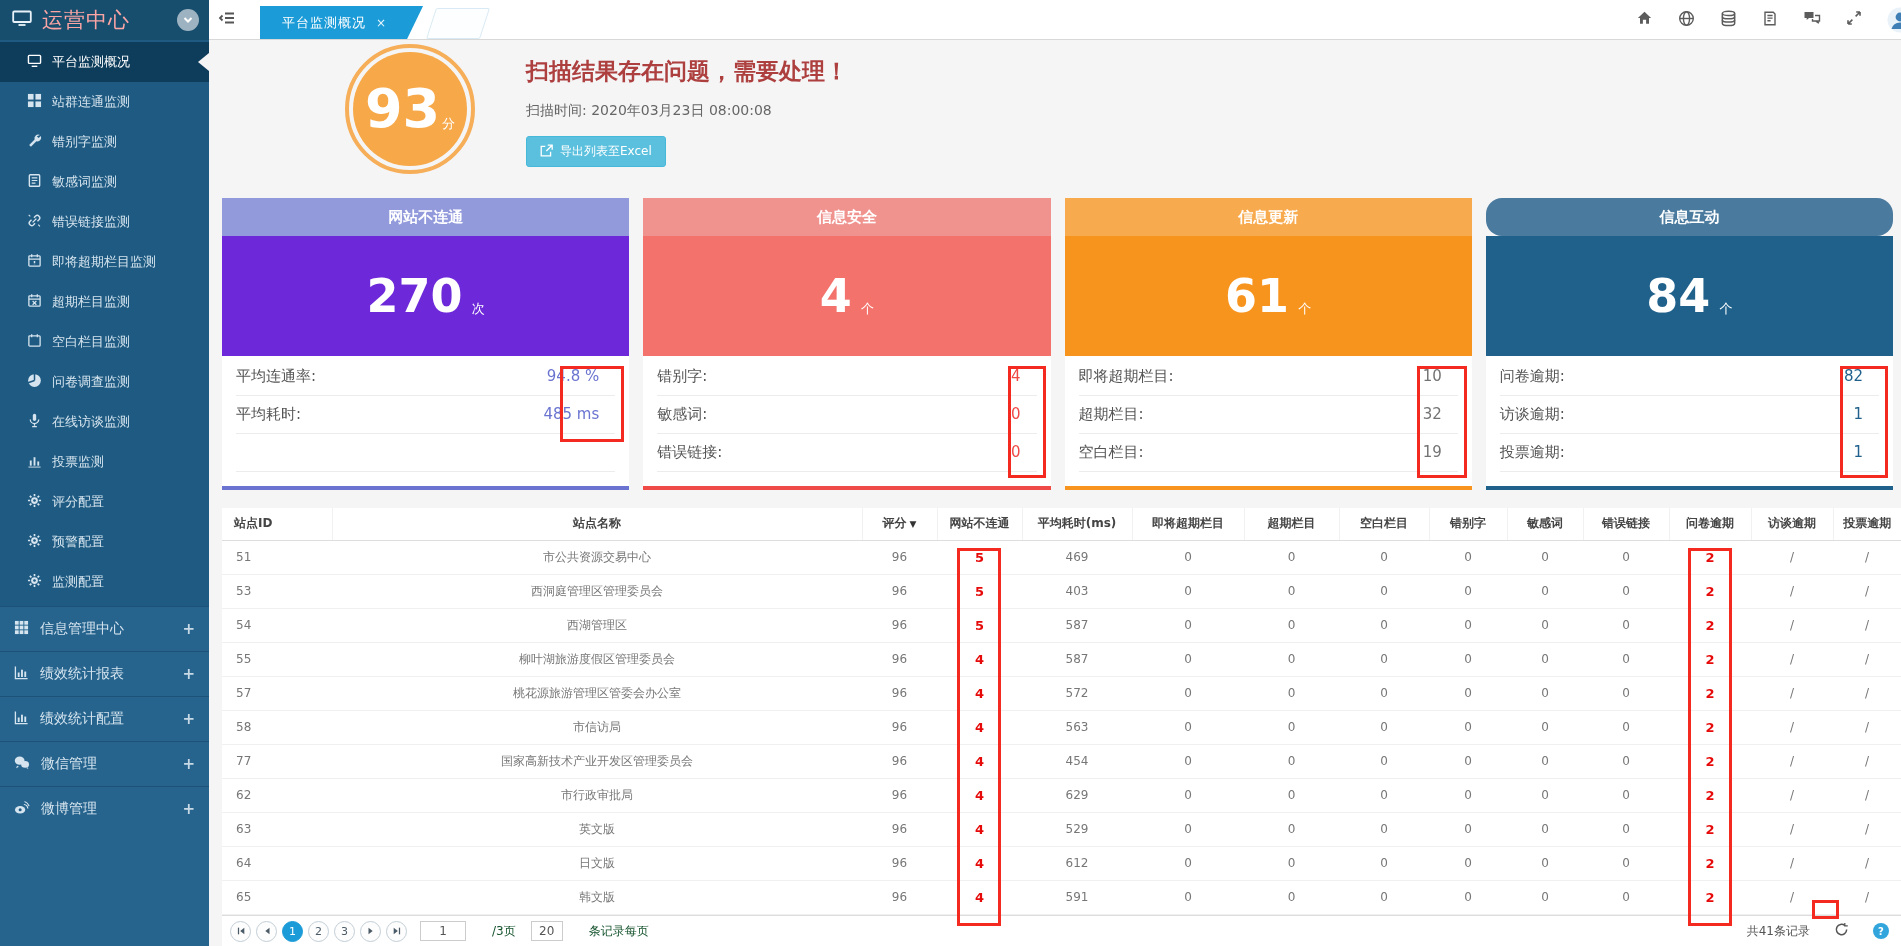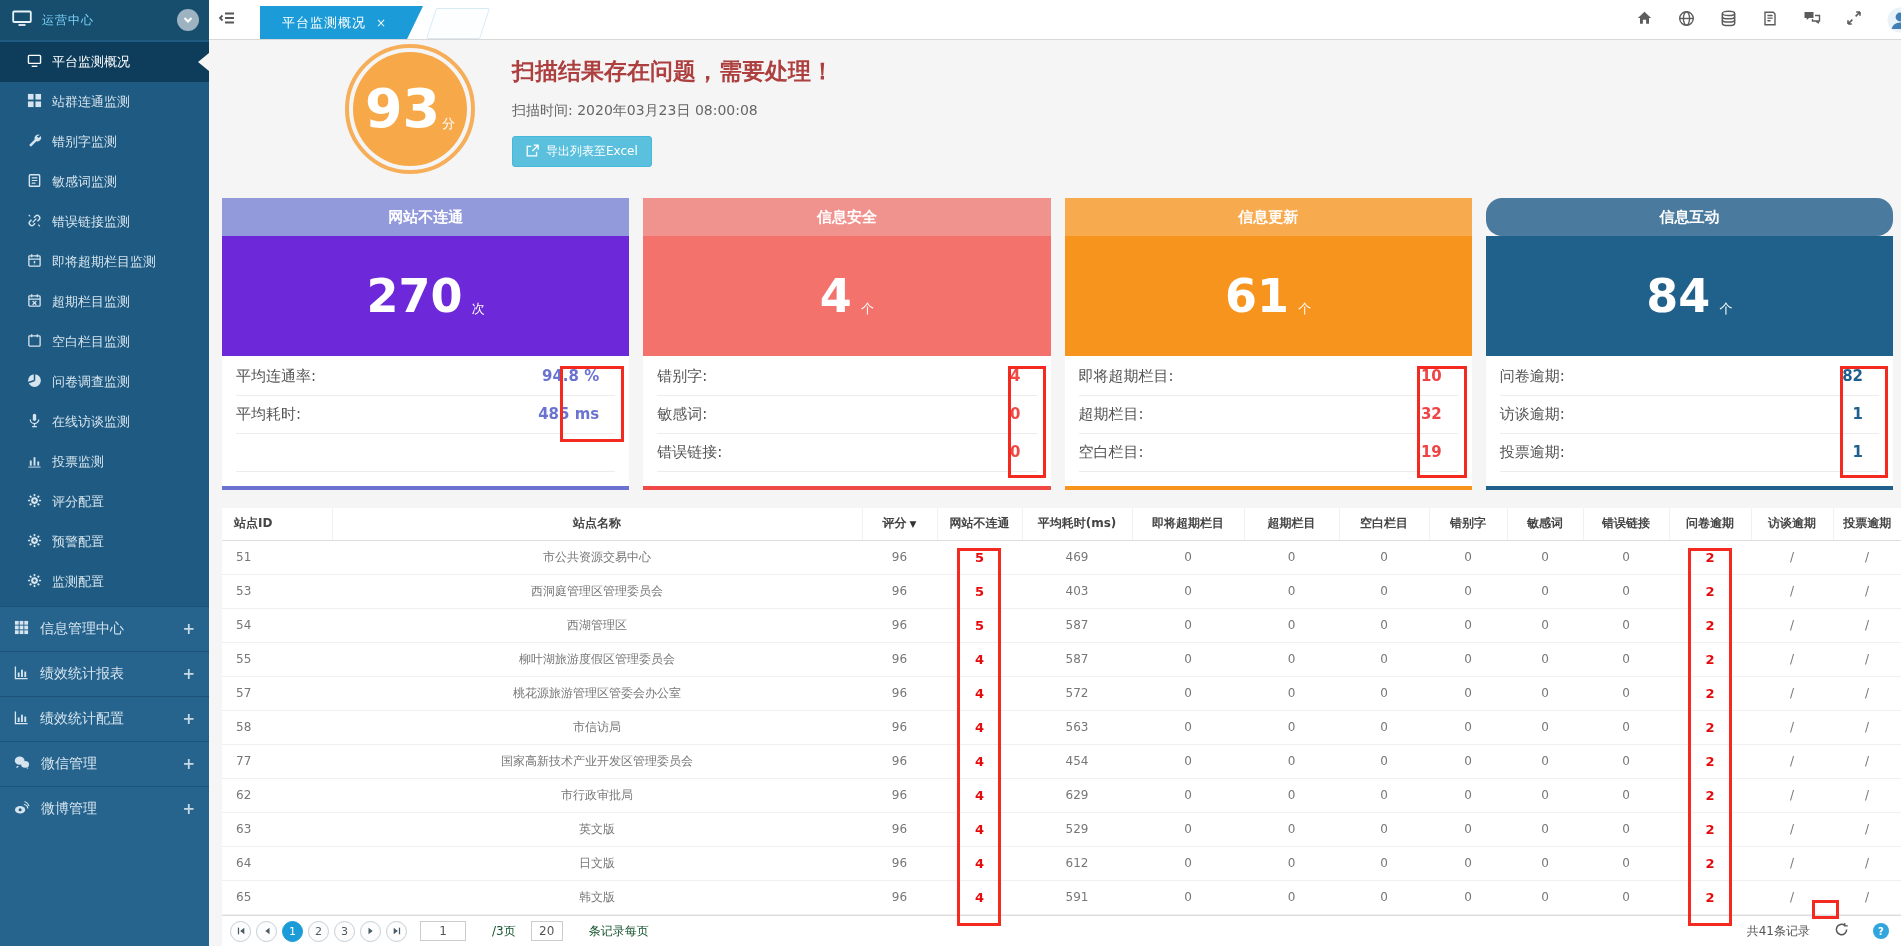--- a/index.html
+++ b/index.html
@@ -3,21 +3,21 @@
 <meta charset="utf-8">
 <style>
   * { margin:0; padding:0; box-sizing:border-box; }
   html,body { width:1901px; height:946px; }
   body { font-family:"DejaVu Sans","Liberation Sans",sans-serif; background:#f5f5f6; }
   .app { position:relative; width:1901px; height:946px; overflow:hidden; background:#f5f5f6; }
 
   
   .sidebar { position:absolute; left:0; top:0; bottom:0; width:209px; background:#26648e; color:#d9e7f0; z-index:5; }
   .sidebar-header { height:40px; background:#174e6e; display:flex; align-items:center; padding:0 10px 0 12px; gap:10px; }
-  .sidebar-header .app-title { font-size:12px; color:#7dd3fc; letter-spacing:1px; }
+  .sidebar-header .app-title { font-size:21px; color:#fca5a5; letter-spacing:1px; }
   .collapse-circle { margin-left:auto; width:22px; height:22px; border-radius:50%; background:#9db3c1; display:flex; align-items:center; justify-content:center; cursor:pointer; }
   .ic { display:inline-block; vertical-align:middle; }
   .group-title { height:44px; display:flex; align-items:center; gap:11px; padding:0 14px; font-size:14px; color:#d5e4ee; cursor:pointer; }
   .group { border-top:1px solid #1d5379; }
   .group:first-child { border-top:none; }
   .group .toggle { margin-left:auto; font-size:15px; font-weight:bold; color:#c7d9e5; }
   .submenu { list-style:none; background:#1e5a82; padding:2px 0 4px; }
   .submenu li { position:relative; height:40px; display:flex; align-items:center; gap:10px; padding-left:27px; font-size:13px; color:#d5e4ee; cursor:pointer; }
   .submenu li.active { background:#0e3d5c; color:#fff; }
   .submenu li.active::after { content:""; position:absolute; right:0; top:50%; margin-top:-9px;
@@ -35,38 +35,38 @@
   .avatar { width:26px; height:26px; margin-right:-14px; color:#3f7fb5; }
 
   
   .content { position:absolute; left:209px; top:40px; right:0; bottom:0; background:#f5f5f6; }
 
   .scan { position:relative; height:158px; }
   .score-ring { position:absolute; left:136px; top:4px; width:130px; height:130px; border-radius:50%; border:4px solid #f6ae58; padding:4px; }
   .score { width:114px; height:114px; border-radius:50%; background:#f7a848; color:#fff; display:flex; align-items:center; justify-content:center; }
   .score .num { font-size:54px; font-weight:bold; line-height:1; }
   .score .sub { font-size:13px; margin:30px 0 0 2px; }
-  .scan-texts { position:absolute; left:303px; top:16px; }
+  .scan-texts { position:absolute; left:317px; top:16px; }
   .alert-title { color:#ad3f3f; font-size:23px; font-weight:bold; margin-bottom:15px; }
   .scan-time { color:#666; font-size:14px; margin-bottom:16px; }
   .export-btn { display:inline-flex; align-items:center; gap:7px; background:#5bc0de; border:1px solid #46b8da; color:#fff; font-size:12px; padding:6px 13px; border-radius:3px; cursor:pointer; font-family:inherit; }
 
   
   .cards { display:flex; gap:14px; margin:0 8px 0 13px; height:296px; }
   .card { flex:1; min-width:0; }
   .card-header { height:38px; line-height:38px; text-align:center; color:#fff; font-size:15px; font-weight:bold; }
   .card-body { height:120px; display:flex; align-items:center; justify-content:center; color:#fff; }
   .card-body .big { font-size:46px; font-weight:bold; line-height:1; }
   .card-body .unit { font-size:13px; margin:26px 0 0 9px; }
   .card-stats { position:relative; background:#fff; height:134px; padding-top:2px; }
   .stat-row { height:38px; line-height:37px; margin:0 14px; border-bottom:1px solid #ececec; display:flex; justify-content:space-between; font-size:15px; color:#555; }
-  .stat-row .stat-val { font-weight:bold; padding-right:16px; }
+  .stat-row .stat-val { font-weight:normal; padding-right:16px; }
   .c1 .card-header{background:#929adc;} .c1 .card-body{background:#6d28d9;} .c1 .card-stats{border-bottom:4px solid #6a74d0;} .c1 .stat-val{color:#6a74d0;}
   .c2 .card-header{background:#f0938f;} .c2 .card-body{background:#f4726c;} .c2 .card-stats{border-bottom:4px solid #ef4a46;} .c2 .stat-val{color:#ef4a46;}
-  .c3 .card-header{background:#f8aa4e;} .c3 .card-body{background:#f7941e;} .c3 .card-stats{border-bottom:4px solid #f7941e;} .c3 .stat-val{color:#ef4444;}
+  .c3 .card-header{background:#f8aa4e;} .c3 .card-body{background:#f7941e;} .c3 .card-stats{border-bottom:4px solid #f7941e;} .c3 .stat-val{color:#737373;}
   .c4 .card-header{background:#4a7a9e;border-radius:16px;} .c4 .card-body{background:#20618c;} .c4 .card-stats{border-bottom:4px solid #20618c;} .c4 .stat-val{color:#1f618c;}
   .ann { position:absolute; border:3px solid #f42a20; right:5px; top:10px; pointer-events:none; }
   .c1 .ann { width:64px; height:76px; }
   .c2 .ann { width:38px; height:112px; }
   .c3 .ann { width:50px; height:112px; }
   .c4 .ann { width:48px; height:112px; }
 
   
   .table-panel { position:relative; background:#fff; margin:14px 0 0 13px; }
   table { width:100%; border-collapse:collapse; table-layout:fixed; }

